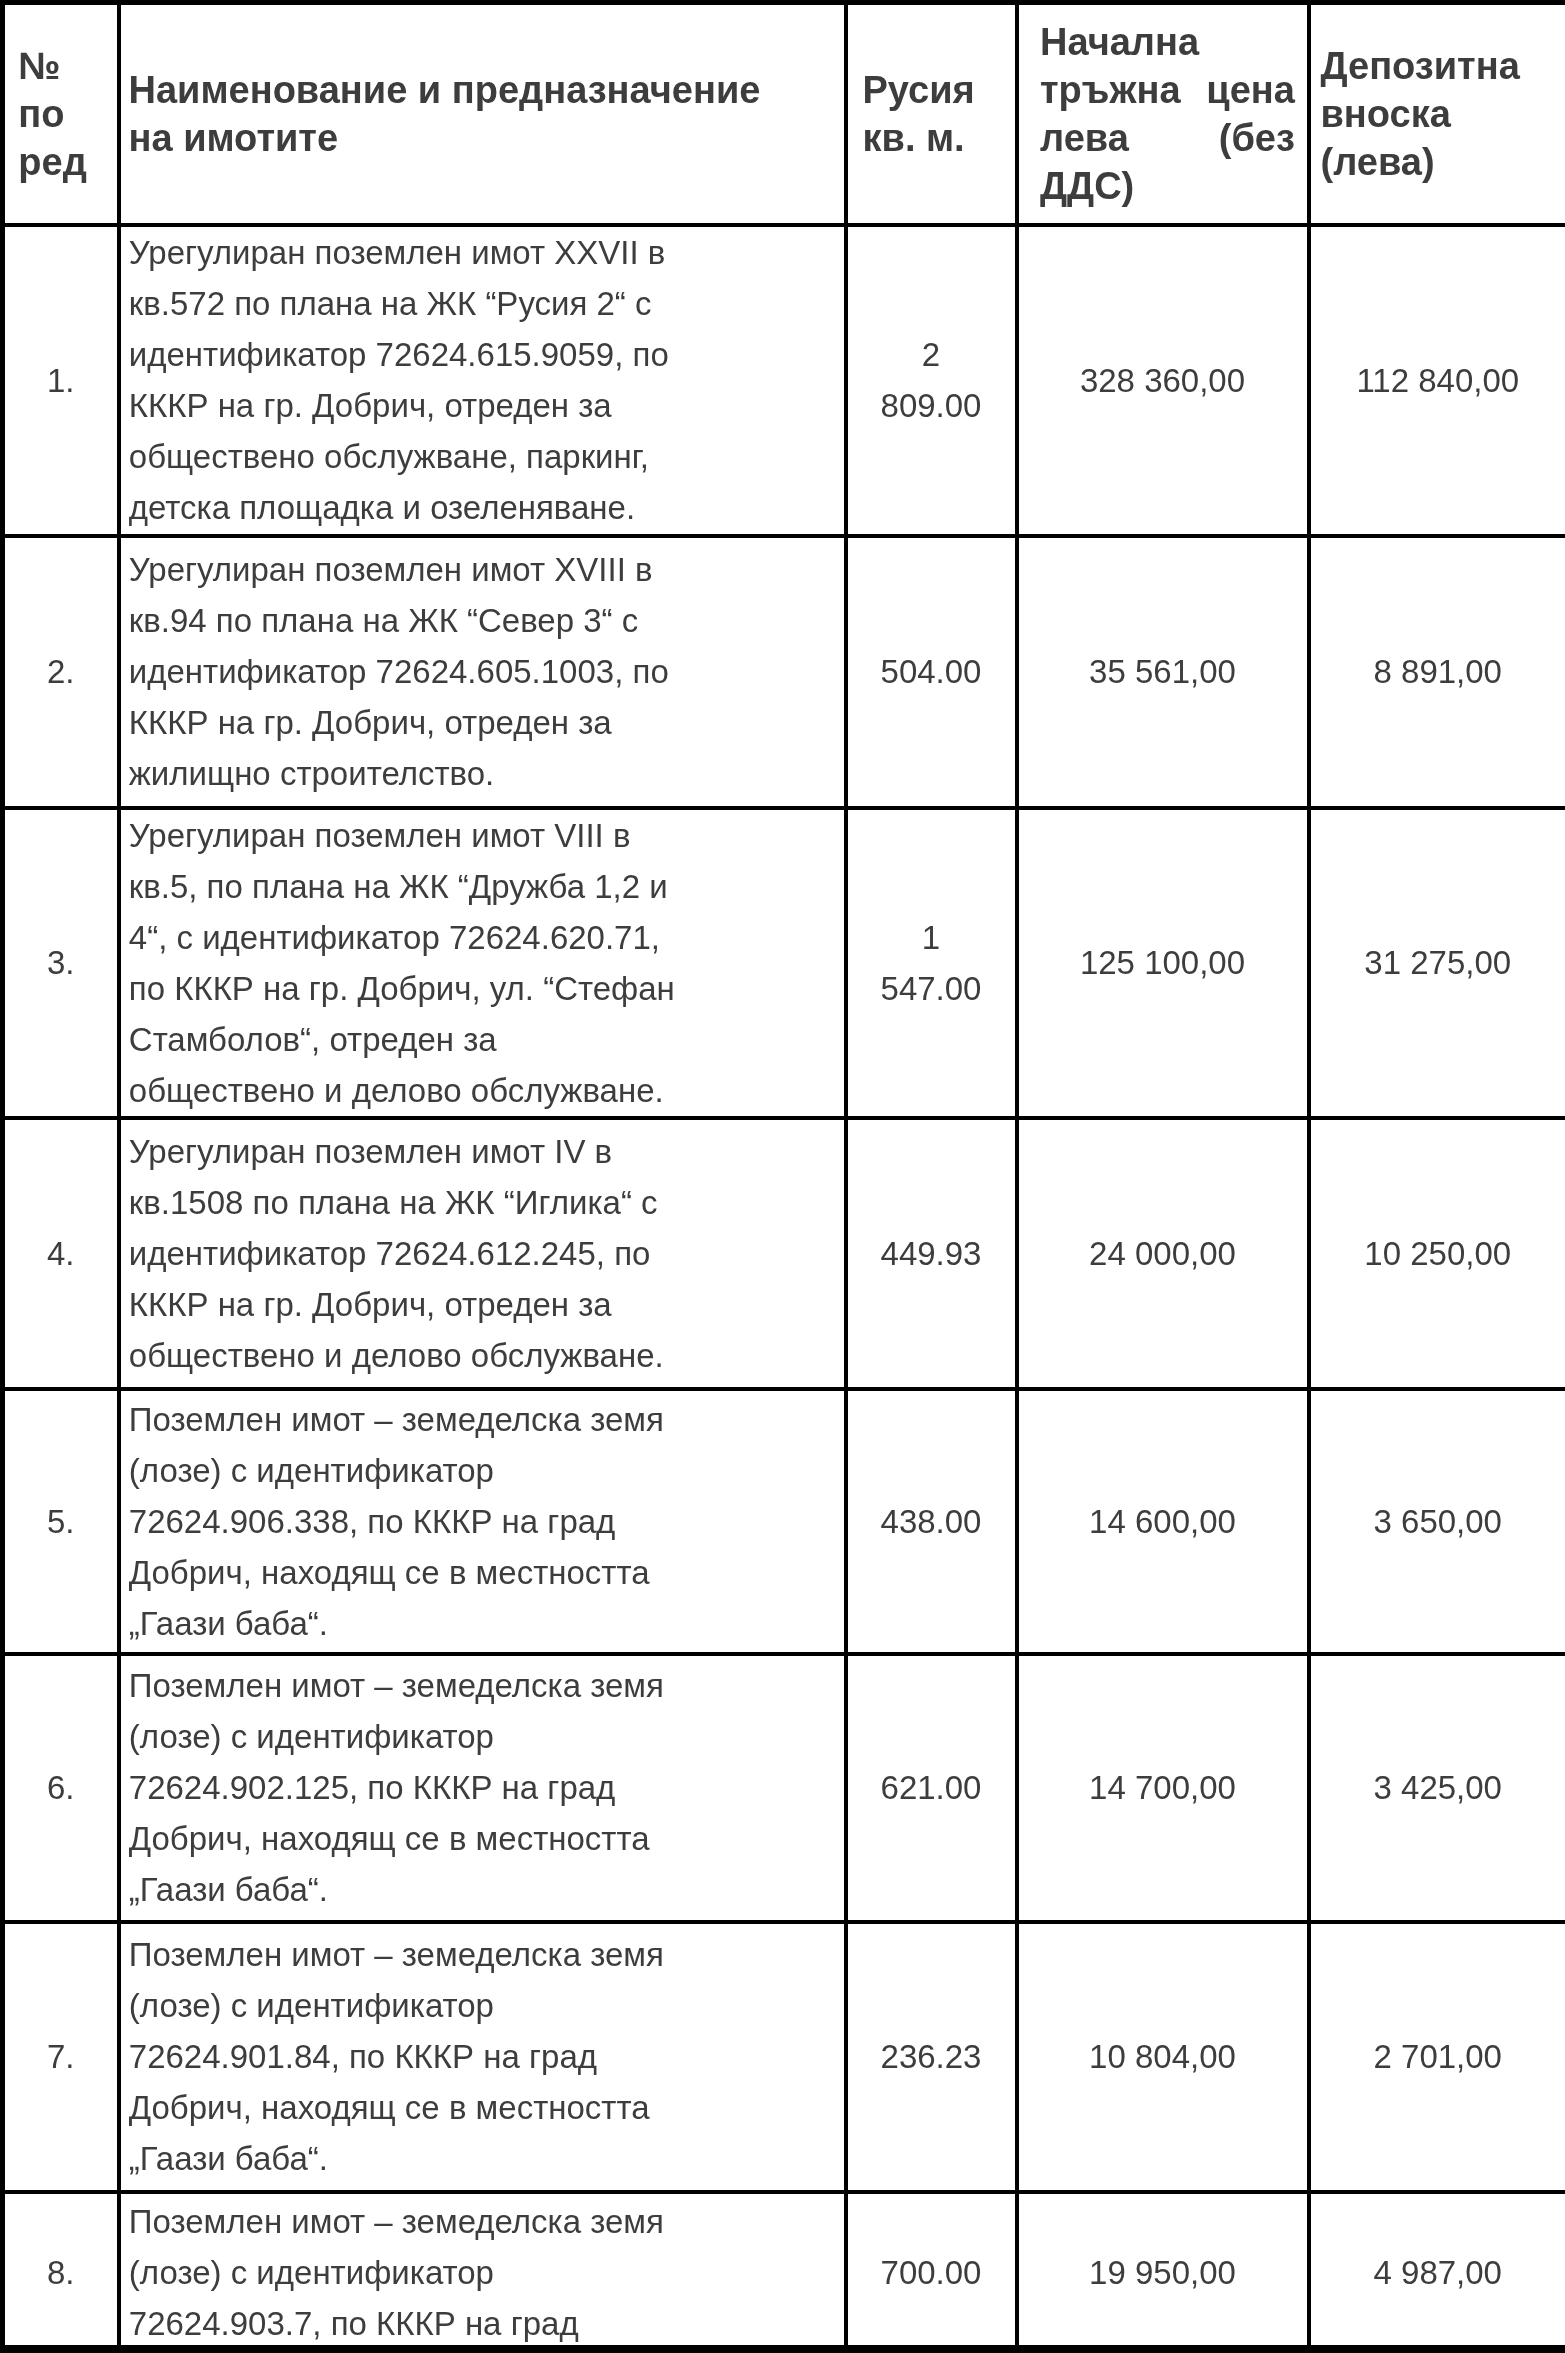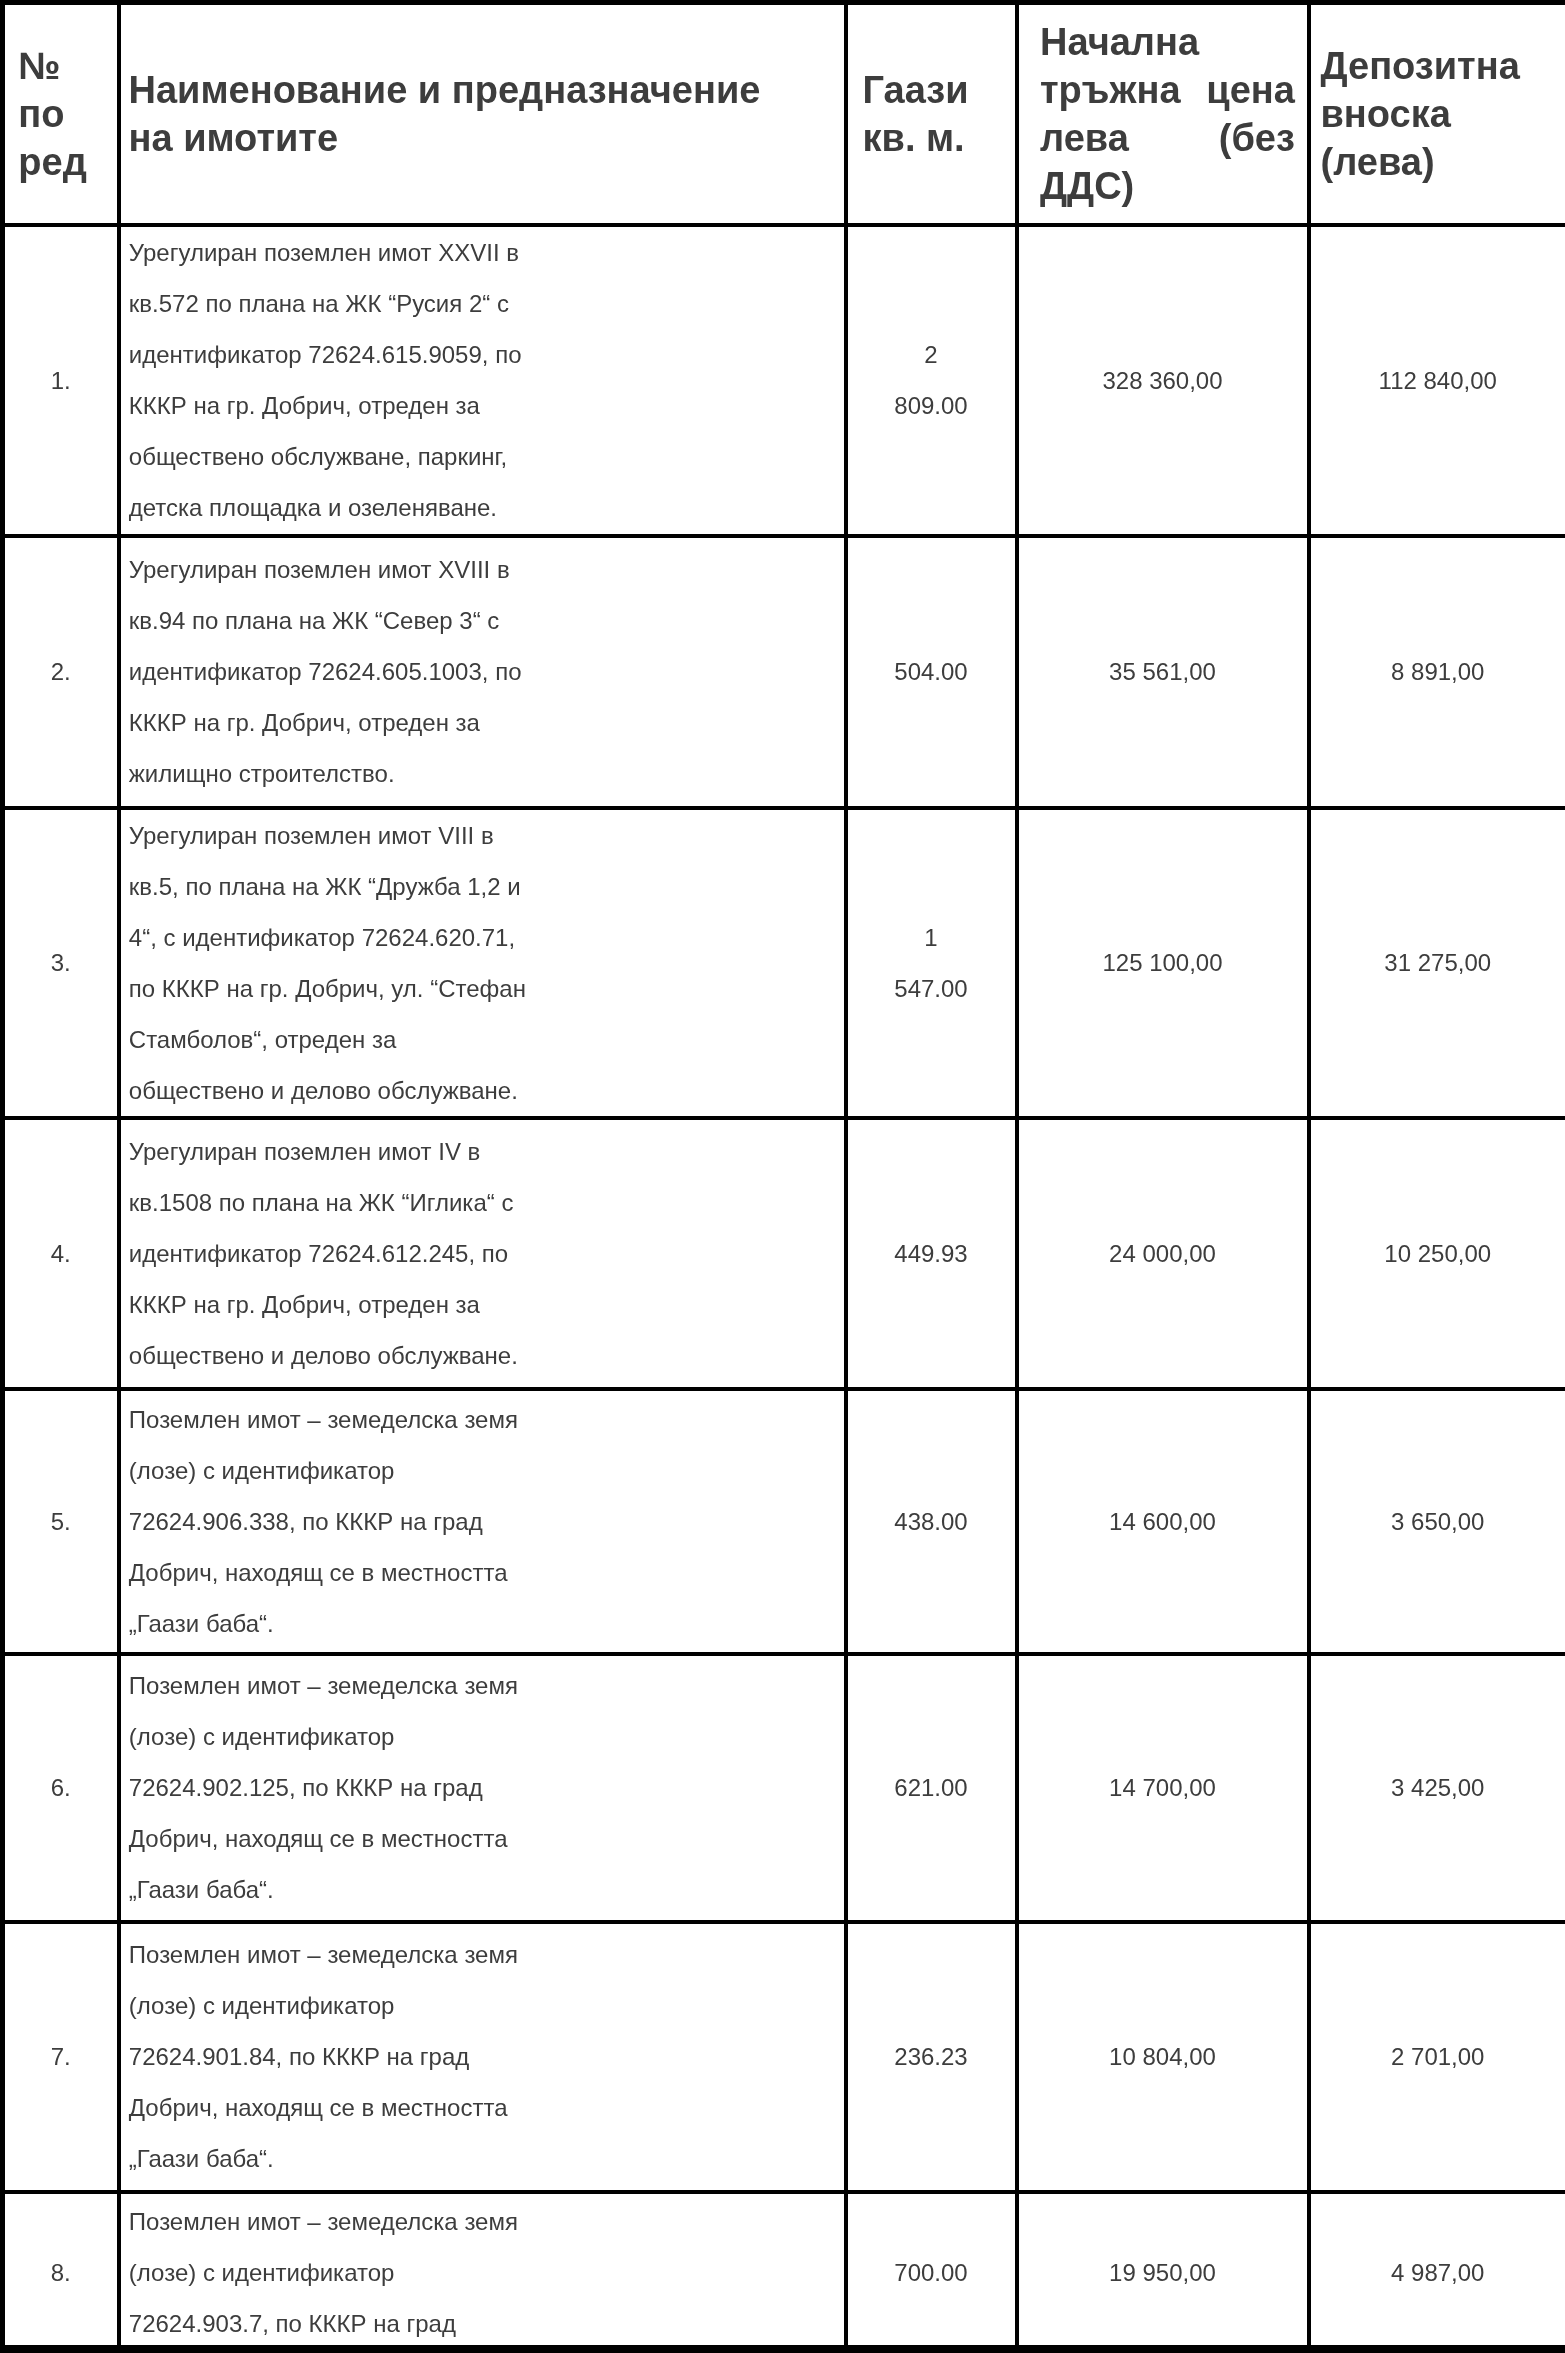--- a/index.html
+++ b/index.html
@@ -25,21 +25,21 @@
     overflow: hidden;
     padding: 0;
   }
   th {
     font-size: 38px;
     font-weight: bold;
     line-height: 48px;
     text-align: left;
   }
   td {
-    font-size: 24px;
+    font-size: 33px;
     font-weight: normal;
     line-height: 51px;
   }
   thead tr { height: 222px; }
   tbody tr:nth-child(1) { height: 311px; }
   tbody tr:nth-child(2) { height: 272px; }
   tbody tr:nth-child(3) { height: 309px; }
   tbody tr:nth-child(4) { height: 271px; }
   tbody tr:nth-child(5) { height: 265px; }
   tbody tr:nth-child(6) { height: 268px; }
@@ -78,21 +78,21 @@
       <col style="width:292px">
       <col style="width:259px">
     </colgroup>
     <thead>
       <tr>
         <th>№
 по
 ред</th>
         <th>Наименование и предназначение
 на имотите</th>
-        <th>Гаази
+        <th>Русия
 кв. м.</th>
         <th>Начална
 тръжна цена
 лева (без
 ДДС)</th>
         <th>Депозитна
 вноска
 (лева)</th>
       </tr>
     </thead>

